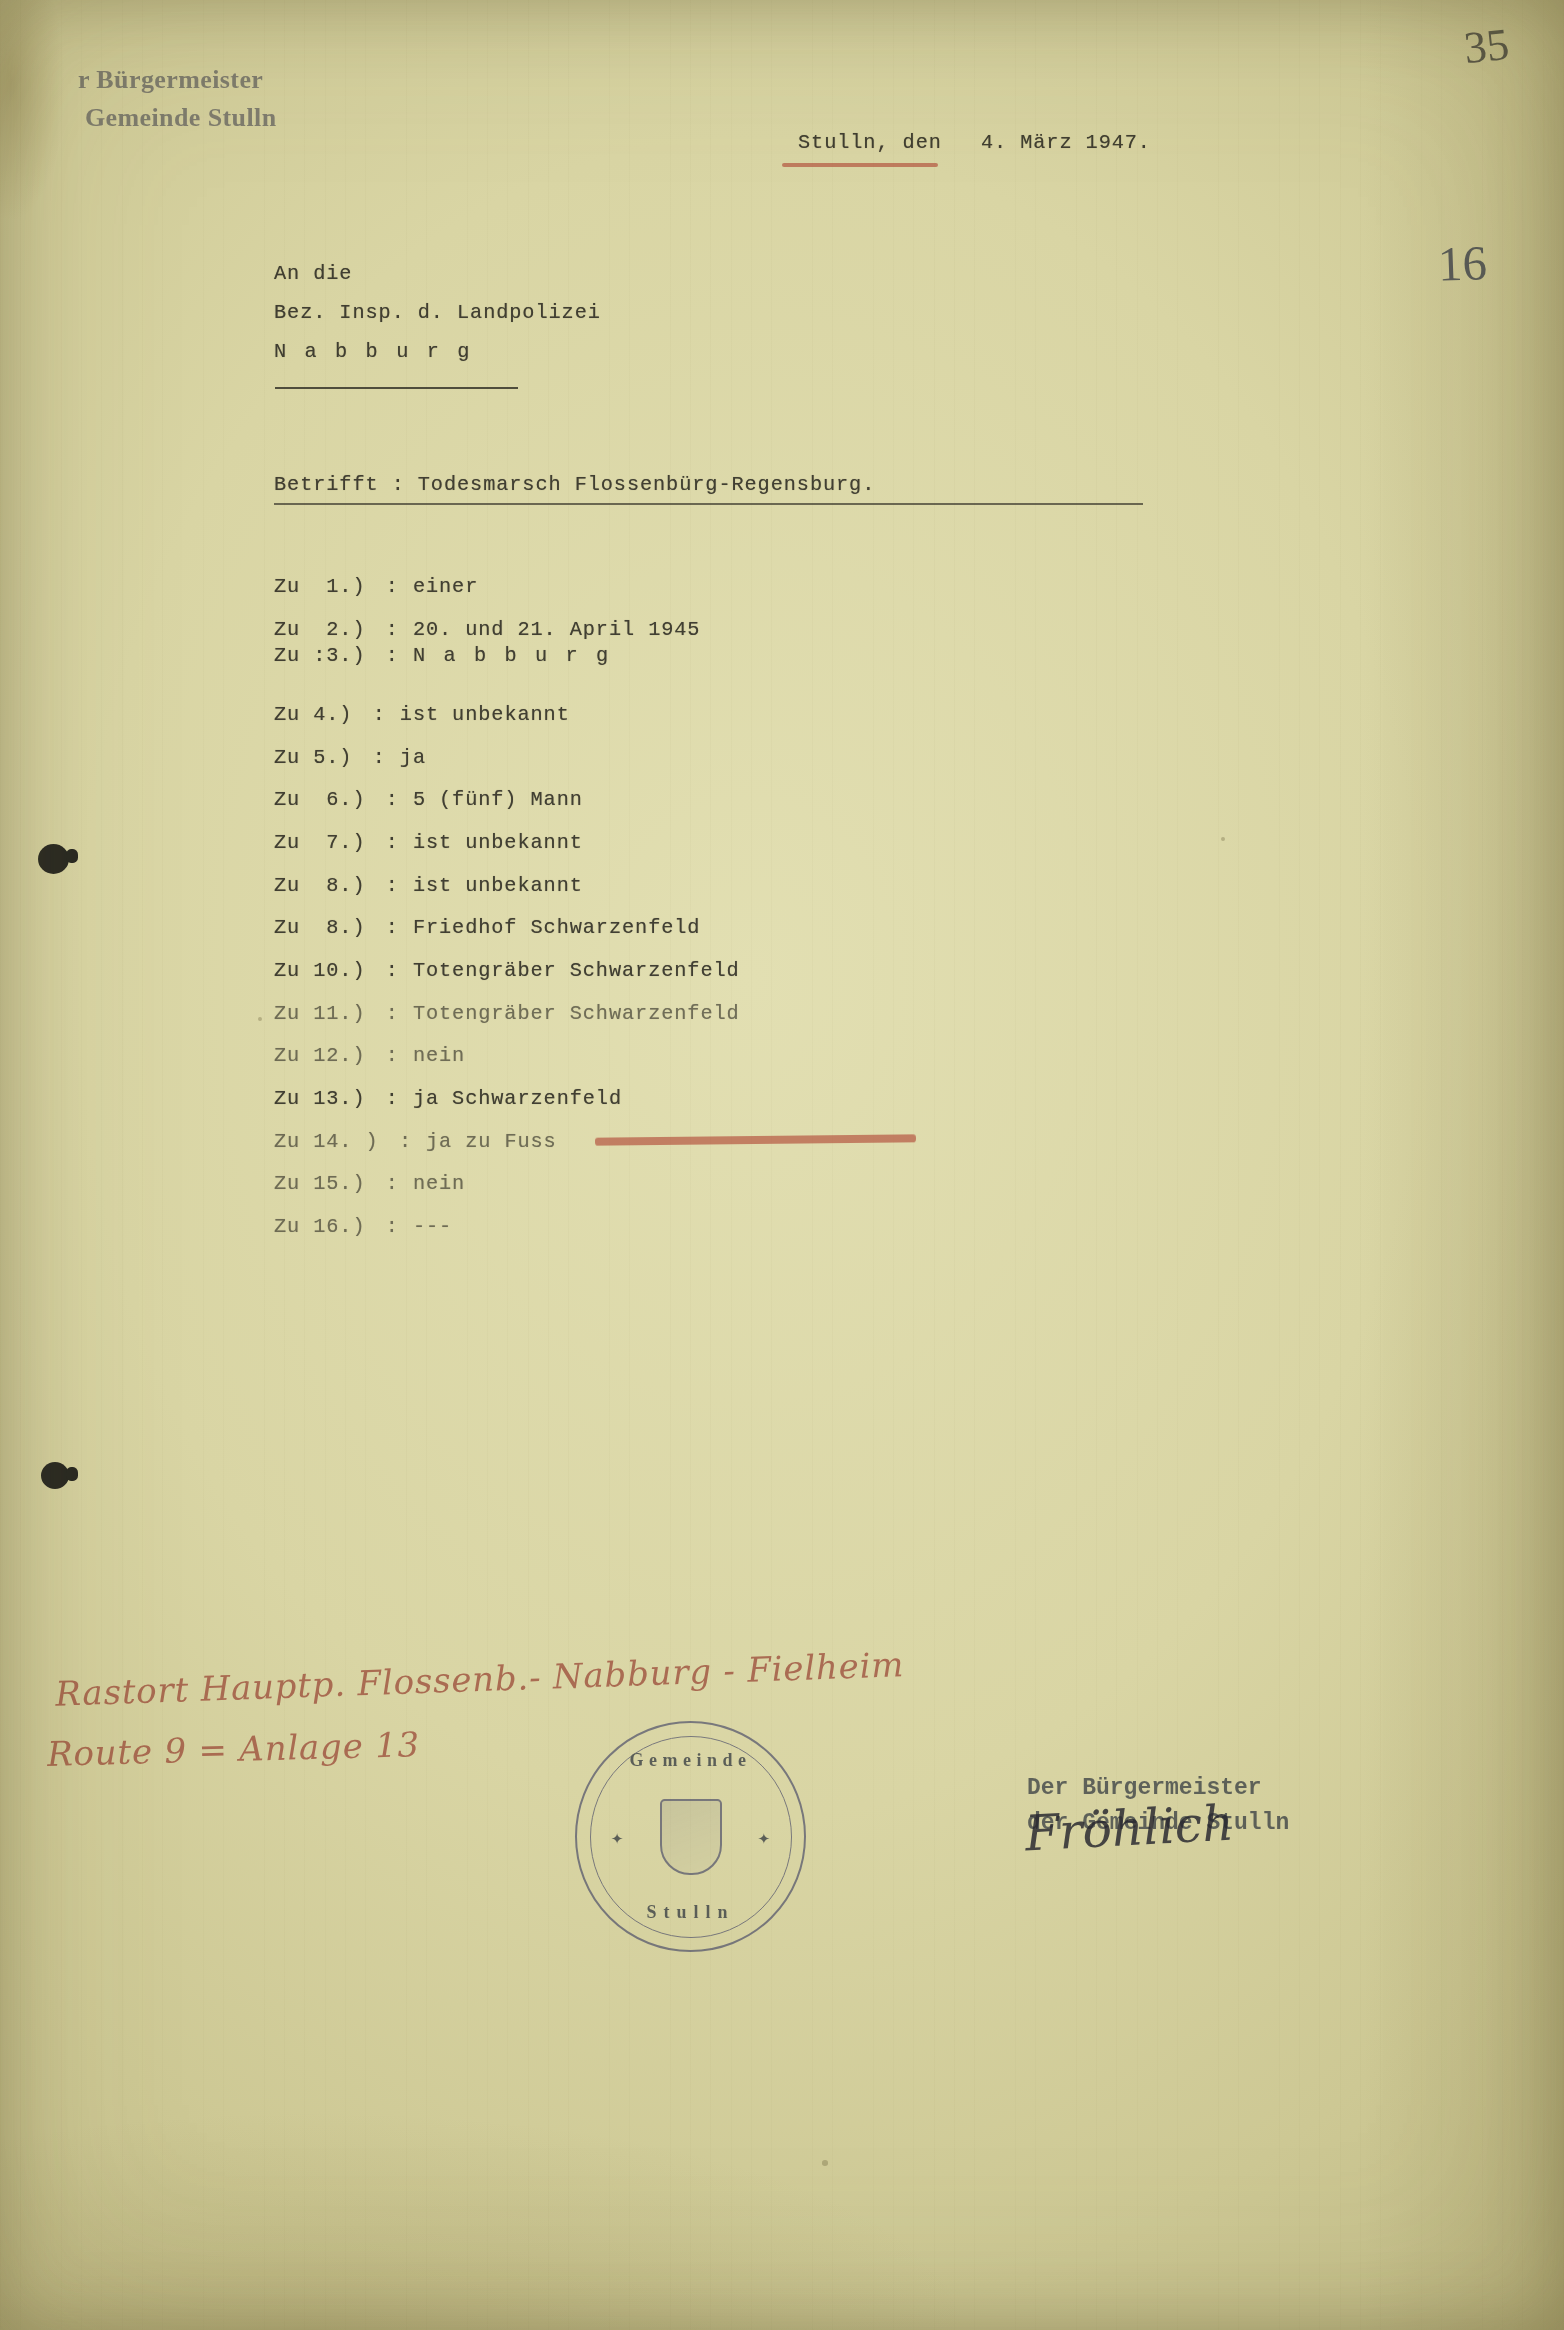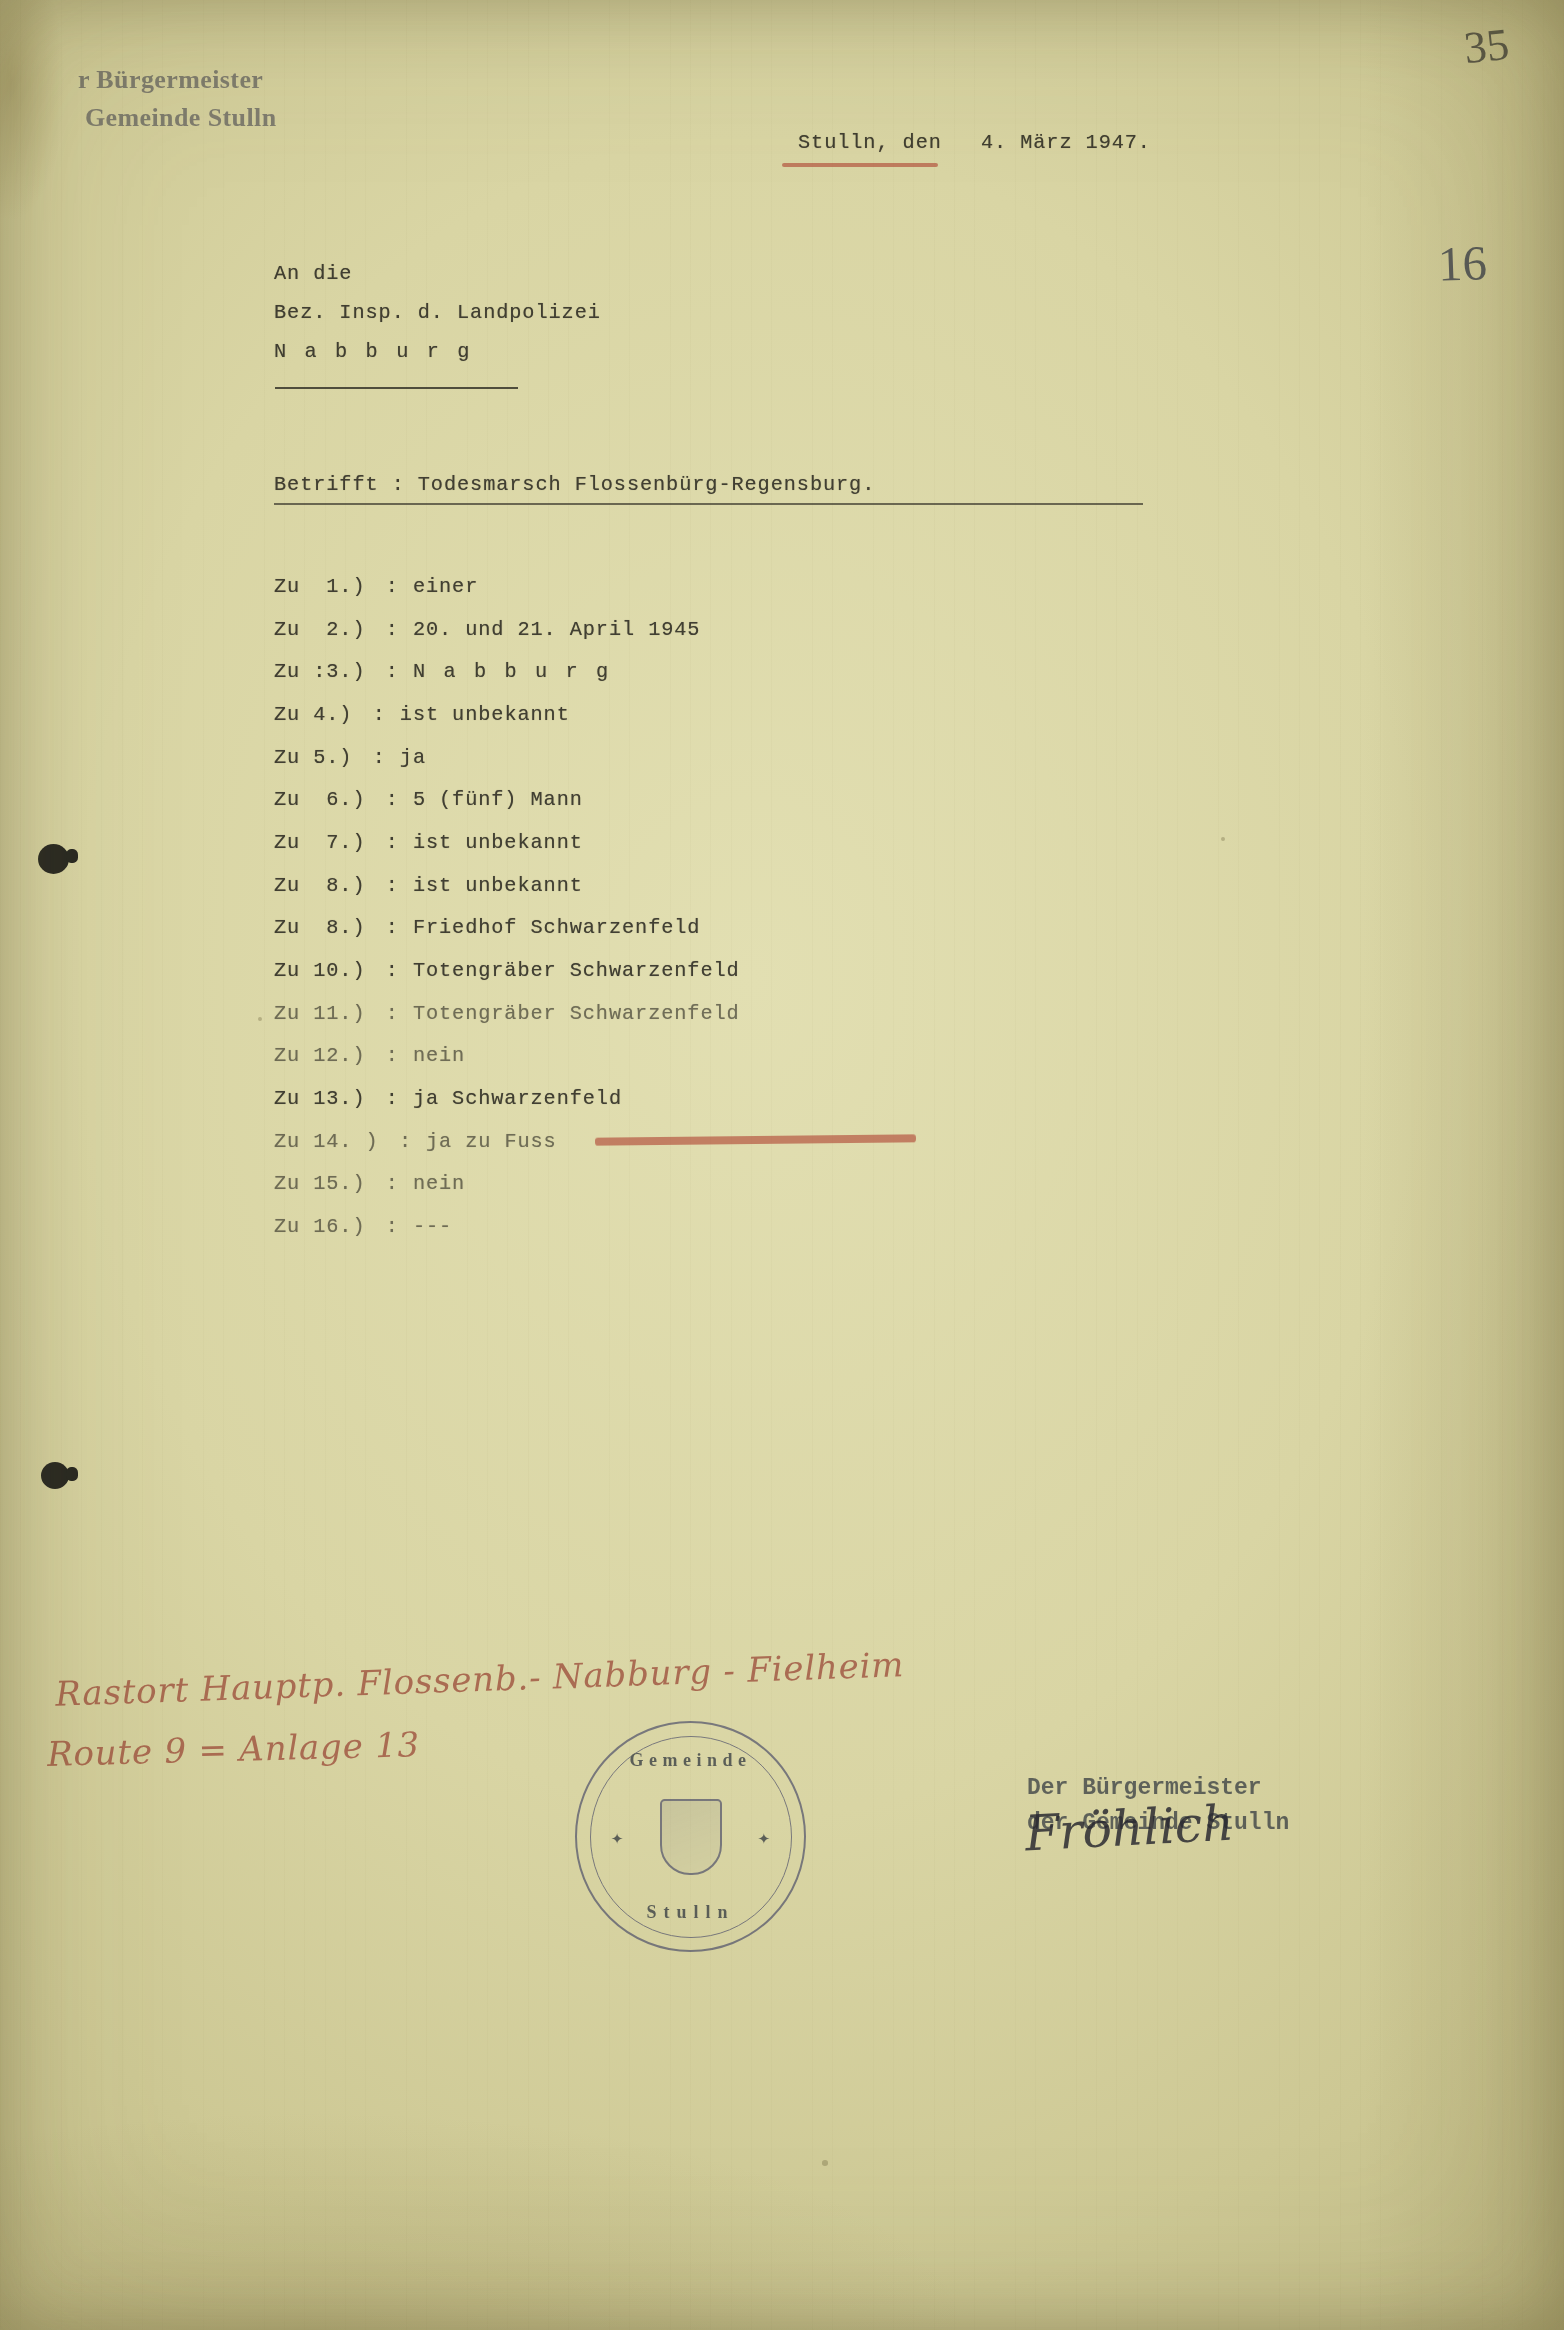--- a/index.html
+++ b/index.html
@@ -254,21 +254,21 @@
   <div class="tw" style="left:274px; top:301px;">Bez. Insp. d. Landpolizei</div>
   <div class="tw" style="left:274px; top:340px; letter-spacing:3.1px;">N a b b u r g</div>
   <div class="rule" style="left:275px; top:387px; width:243px; height:2.3px;"></div>
 
   <div class="tw" style="left:274px; top:473px;">Betrifft : Todesmarsch Flossenbürg-Regensburg.</div>
   <div class="rule" style="left:274px; top:503px; width:869px; height:1.6px; opacity:0.65;"></div>
 
   <div id="answers">
       <div class="tw" style="left: 274px; top: 575px;"><span>Zu  1.)</span><span style="padding-left: 20.3px; padding-right: 14px;">:</span><span>einer</span></div>
       <div class="tw" style="left: 274px; top: 618px;"><span>Zu  2.)</span><span style="padding-left: 20.3px; padding-right: 14px;">:</span><span>20. und 21. April 1945</span></div>
-      <div class="tw" style="left: 274px; top: 660px;"><span>Zu :3.)</span><span style="padding-left: 20.3px; padding-right: 14px;">:</span><span style="letter-spacing: 3.1px;">N a b b u r g</span></div>
+      <div class="tw" style="left: 274px; top: 644px;"><span>Zu :3.)</span><span style="padding-left: 20.3px; padding-right: 14px;">:</span><span style="letter-spacing: 3.1px;">N a b b u r g</span></div>
       <div class="tw" style="left: 274px; top: 703px;"><span>Zu 4.)</span><span style="padding-left: 20.3px; padding-right: 14px;">:</span><span>ist unbekannt</span></div>
       <div class="tw" style="left: 274px; top: 746px;"><span>Zu 5.)</span><span style="padding-left: 20.3px; padding-right: 14px;">:</span><span>ja</span></div>
       <div class="tw" style="left: 274px; top: 788px;"><span>Zu  6.)</span><span style="padding-left: 20.3px; padding-right: 14px;">:</span><span>5 (fünf) Mann</span></div>
       <div class="tw" style="left: 274px; top: 831px;"><span>Zu  7.)</span><span style="padding-left: 20.3px; padding-right: 14px;">:</span><span>ist unbekannt</span></div>
       <div class="tw" style="left: 274px; top: 874px;"><span>Zu  8.)</span><span style="padding-left: 20.3px; padding-right: 14px;">:</span><span>ist unbekannt</span></div>
       <div class="tw" style="left: 274px; top: 916px;"><span>Zu  8.)</span><span style="padding-left: 20.3px; padding-right: 14px;">:</span><span>Friedhof Schwarzenfeld</span></div>
       <div class="tw" style="left: 274px; top: 959px;"><span>Zu 10.)</span><span style="padding-left: 20.3px; padding-right: 14px;">:</span><span>Totengräber Schwarzenfeld</span></div>
       <div class="tw faint" style="left: 274px; top: 1002px; text-align: center;"><span>Zu 11.)</span><span style="padding-left: 20.3px; padding-right: 14px;">:</span><span>Totengräber Schwarzenfeld</span></div>
       <div class="tw faint" style="left: 274px; top: 1044px;"><span>Zu 12.)</span><span style="padding-left: 20.3px; padding-right: 14px;">:</span><span>nein</span></div>
       <div class="tw" style="left: 274px; top: 1087px;"><span>Zu 13.)</span><span style="padding-left: 20.3px; padding-right: 14px;">:</span><span>ja Schwarzenfeld</span></div>

